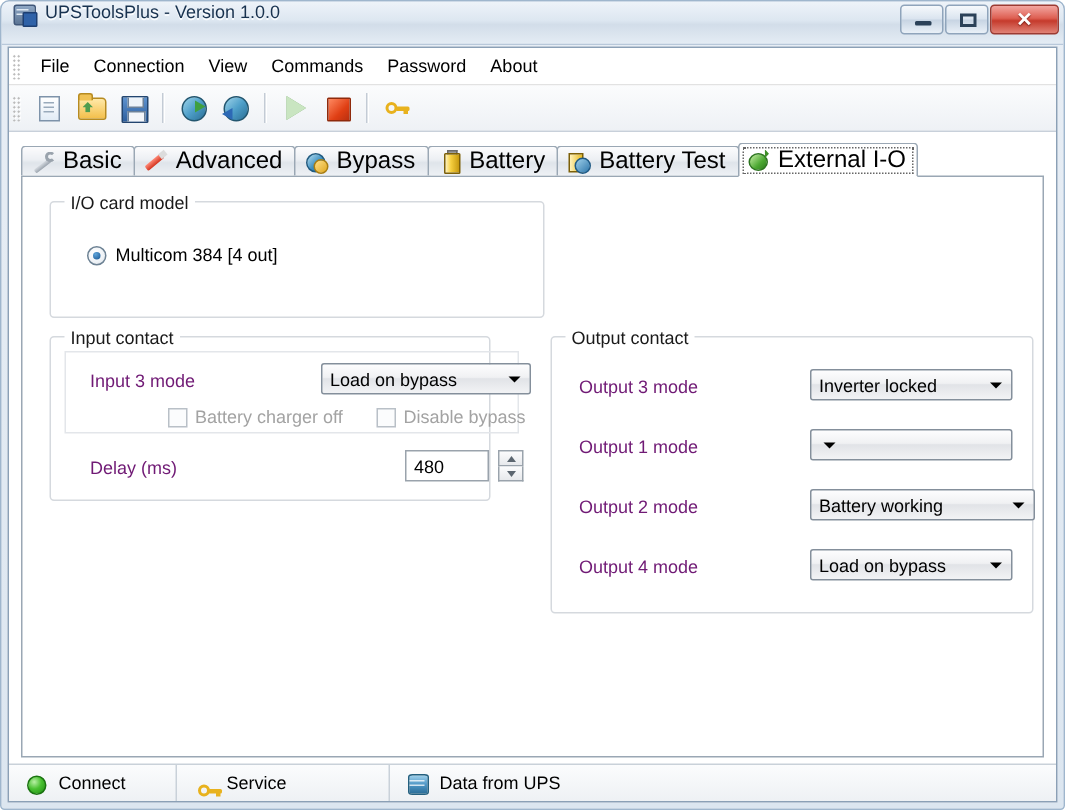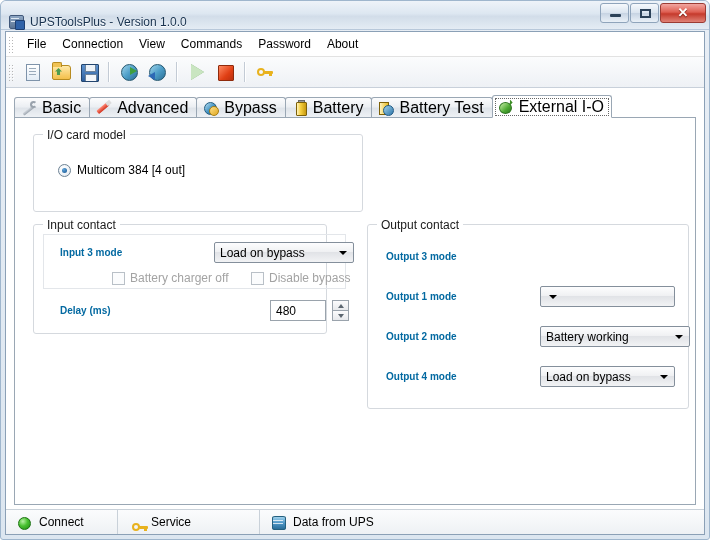--- a/index.html
+++ b/index.html
@@ -30,21 +30,21 @@
   }
 
   
   .titlebar {
     position: relative;
     height: 28px;
     background: linear-gradient(to bottom, #eef3f9 0%, #dde7f1 45%, #d2dde9 55%, #e4ecf4 100%);
     border-bottom: 1px solid #b8c8da;
     border-radius: 5px 5px 0 0;
     display: flex;
-    align-items: flex-end;
+    align-items: flex-start;
     padding-left: 7px;
   }
   .app-icon {
     width: 16px; height: 16px;
     margin-right: 6px;
     position: relative;
     flex: none;
   }
   .app-icon .ico-body {
     position: absolute; left: 1px; top: 2px;
@@ -499,24 +499,23 @@
     left: 3px; top: 3px;
     width: 5px; height: 5px;
     border-radius: 50%;
     background: radial-gradient(circle at 35% 30%, #5ea4da, #16538f);
   }
   .radio-label { font-size: 12px; color: #000; white-space: nowrap; }
 
   
   .fld-label {
     position: absolute;
-    font-size: 10px;
-    color: #0369a1;
+    font-size: 12px;
+    color: #701a75;
     white-space: nowrap;
-    font-weight: bold;
   }
 
   .combo {
     position: absolute;
     height: 21px;
     box-sizing: border-box;
     border: 1px solid #848f9b;
     border-radius: 2px;
     background: linear-gradient(to bottom, #fdfdfe 0%, #f0f1f3 45%, #e1e3e7 50%, #f2f3f5 100%);
     display: flex;
@@ -826,20 +825,24 @@
             <div class="spin-btn up"></div>
             <div class="spin-btn down"></div>
           </div>
         </div>
       </div>
 
       <div class="groupbox" id="gb-output">
         <div class="gb-title">Output contact</div>
 
         <div class="fld-label" style="left:18px; top:26px;">Output 3 mode</div>
+        <div class="combo" style="left:172px; top:21px; width:135px;">
+          <span class="combo-text">Inverter locked</span>
+          <span class="combo-arrow"></span>
+        </div>
 
         <div class="fld-label" style="left:18px; top:66px;">Output 1 mode</div>
         <div class="combo" style="left:172px; top:61px; width:135px;">
           <span class="combo-arrow"></span>
         </div>
 
         <div class="fld-label" style="left:18px; top:106px;">Output 2 mode</div>
         <div class="combo" style="left:172px; top:101px; width:150px;">
           <span class="combo-text">Battery working</span>
           <span class="combo-arrow"></span>

